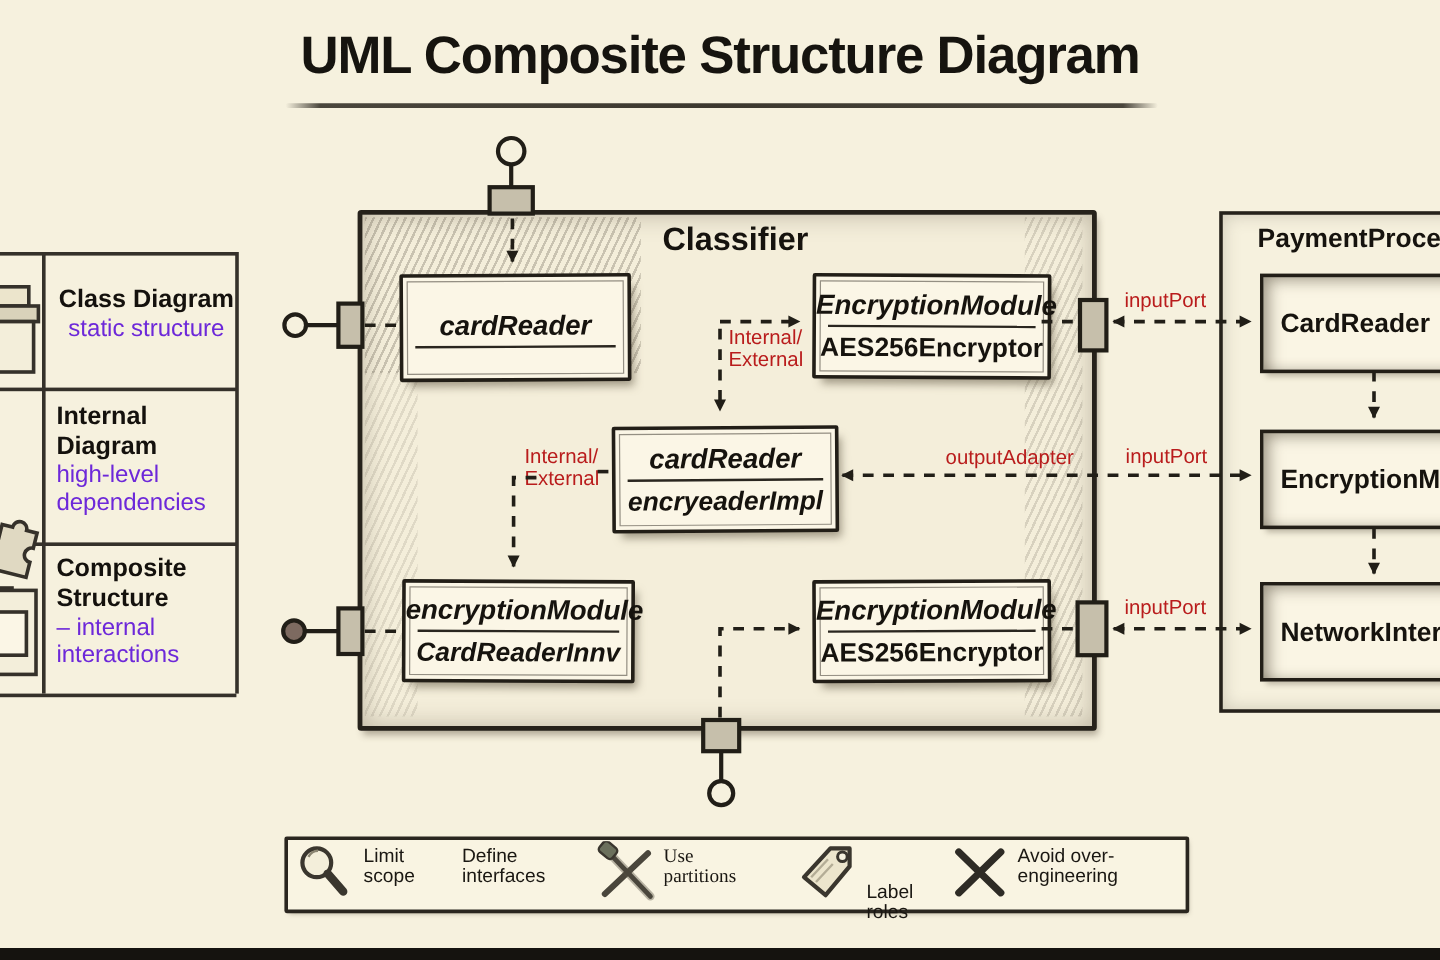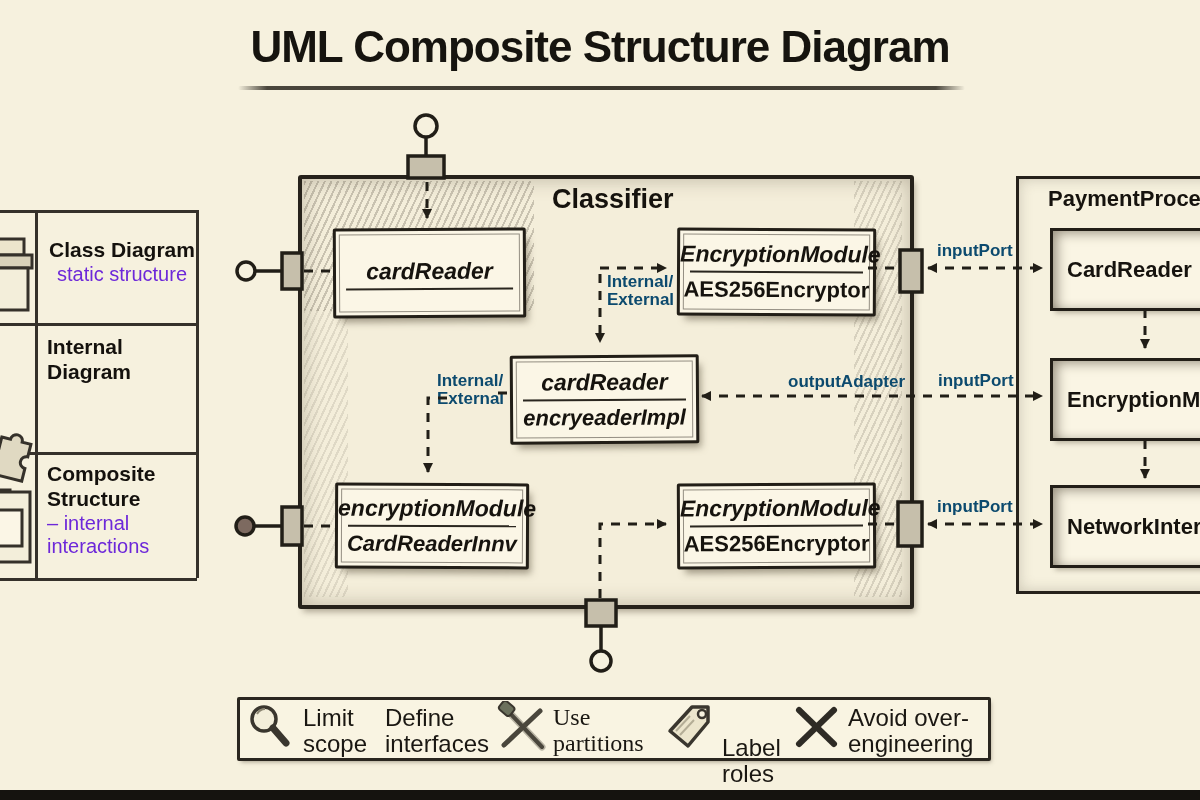--- a/index.html
+++ b/index.html
@@ -56,29 +56,29 @@
 
   .pp-part{
     position:absolute;left:1050px;width:230px;height:77px;
     background:#faf5e4;border:3.5px solid #221e17;
     box-shadow:inset 10px 8px 12px -6px rgba(75,65,50,.55), inset -4px -6px 10px -6px rgba(75,65,50,.35), 3px 4px 5px -2px rgba(90,80,62,.4);
     display:flex;align-items:center;
   }
   .pp-part span{font-weight:bold;font-size:22px;white-space:nowrap;padding-left:14px;color:#16130e;}
 
   
-  .lbl{position:absolute;font-size:17px;font-weight:bold;color:#0c4a6e;line-height:1.06;white-space:nowrap;}
+  .lbl{position:absolute;font-size:17px;font-weight:normal;color:#b91c1c;line-height:1.06;white-space:nowrap;}
 
   
   .legend{
     position:absolute;left:237px;top:697px;width:748px;height:58px;
     background:#f9f4e2;border:3px solid #2a261f;border-radius:2px;
     box-shadow:2px 3px 4px -2px rgba(90,80,62,.5);
   }
-  .legend-label{position:absolute;font-size:24px;font-weight:400;color:#1a1712;line-height:1.08;}
+  .legend-label{position:absolute;font-size:16px;font-weight:400;color:#1a1712;line-height:1.08;}
 
   .bottom-bar{position:absolute;left:0;top:790px;width:1200px;height:10px;background:#15130f;}
 
   svg{display:block;}
   .overlay{position:absolute;left:0;top:0;pointer-events:none;}
 </style>
 </head>
 <body>
 
 <div class="canvas">
@@ -107,20 +107,21 @@
     </div>
 
     <svg class="abs" style="left:-14px;top:428px;" width="54" height="96">
       <g stroke="#35312a" stroke-width="3" fill="#e0d9c2">
         <path d="M12 12 h9 a6 6 0 1 1 12 0 h9 v13 a6 6 0 1 0 0 12 v13 h-30 z" transform="rotate(14 26 26)"></path>
         <rect x="4" y="62" width="20" height="20" fill="#f3eeda"></rect>
       </g>
     </svg>
     <div class="srow-text" style="left:47px;top:335px;">
       <span class="shead">Internal Diagram</span>
+      <span class="sdesc">high-level dependencies</span>
     </div>
 
     <svg class="abs" style="left:-16px;top:488px;" width="50" height="82">
       <g stroke="#35312a" stroke-width="3">
         <rect x="2" y="4" width="44" height="70" fill="#f3eeda"></rect>
         <rect x="12" y="22" width="26" height="36" fill="#fbf6e6"></rect>
       </g>
     </svg>
     <div class="srow-text" style="left:47px;top:462px;">
       <span class="shead">Composite Structure</span>

